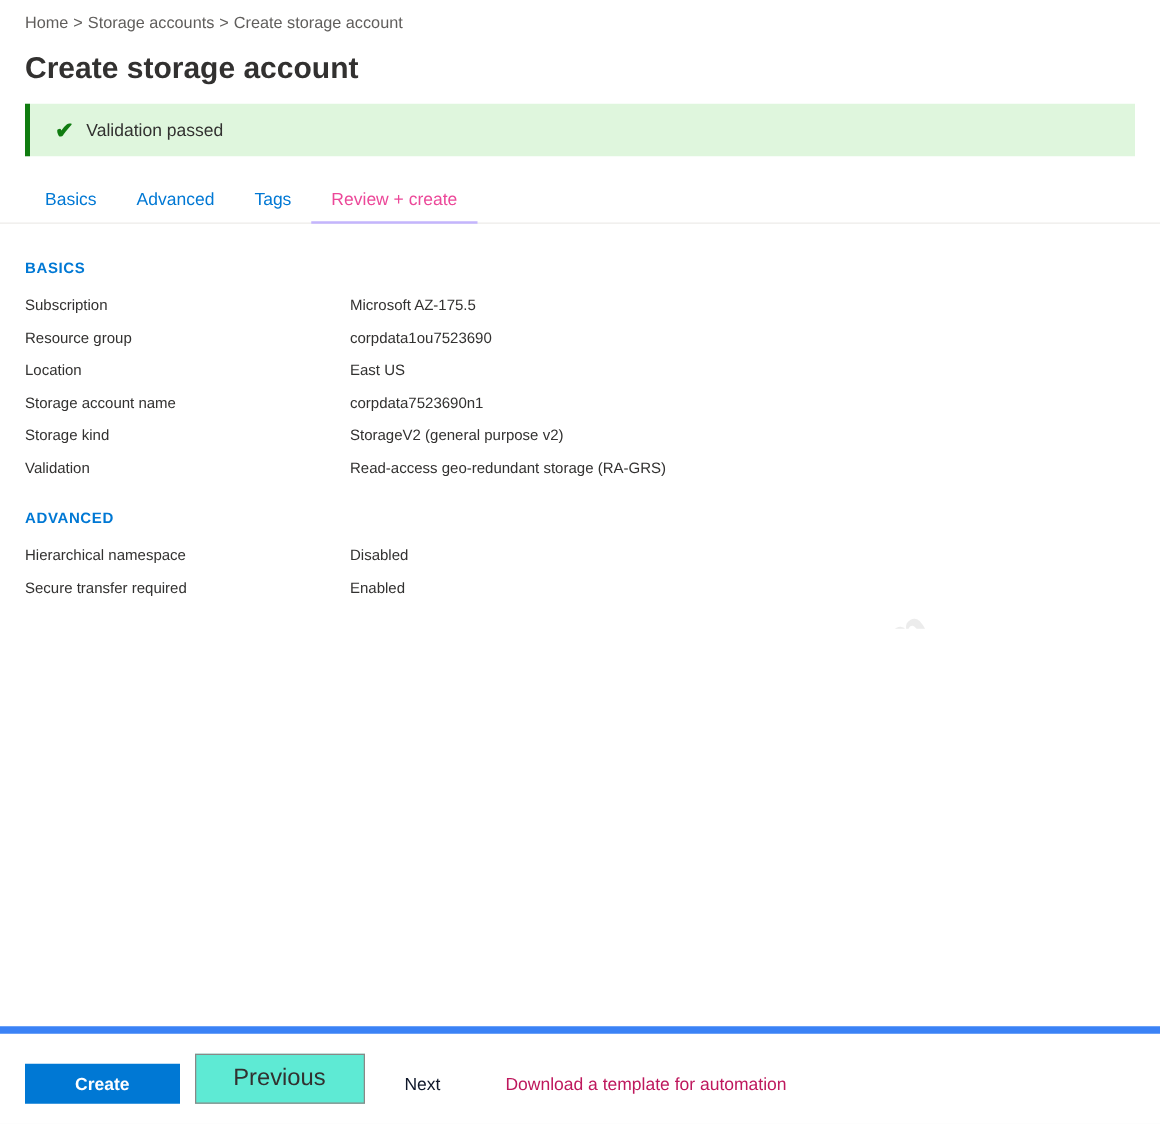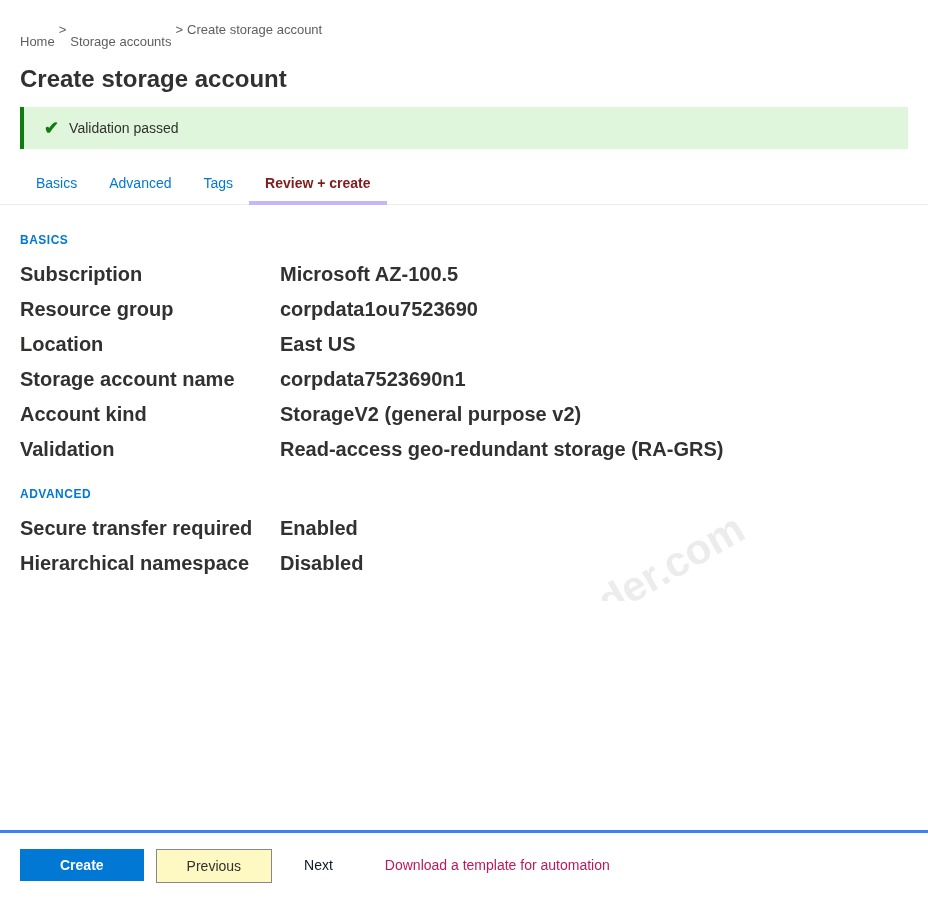--- a/index.html
+++ b/index.html
@@ -25,21 +25,20 @@
       align-items: center;
       gap: 4px;
       border-bottom: none;
     }
     .breadcrumb-bar span {
       color: #605e5c;
     }
     .breadcrumb-link {
       color: #0078d4;
       cursor: pointer;
-      margin-top: 24px;
     }
     .breadcrumb-separator {
       color: #605e5c;
     }
     .page-title {
       font-size: 24px;
       font-weight: 600;
       color: #323130;
       padding: 10px 20px 14px 20px;
     }
@@ -67,23 +66,23 @@
     }
     .tab-item {
       padding: 10px 16px;
       font-size: 14px;
       color: #0078d4;
       cursor: pointer;
       border-bottom: 2px solid transparent;
       margin-bottom: -1px;
     }
     .tab-item.active {
-      color: #7f1d1d;
-      border-bottom: 4px solid #c4b5fd;
-      font-weight: 700;
+      color: #ec4899;
+      border-bottom: 2px solid #c4b5fd;
+      font-weight: 400;
     }
     .tab-item:not(.active) {
       color: #0078d4;
     }
     .content-area {
       padding: 0 20px;
       flex: 1;
     }
     .section-title {
       font-size: 12px;
@@ -94,23 +93,22 @@
       margin-bottom: 10px;
       margin-top: 8px;
     }
     .review-table {
       width: 100%;
       border-collapse: collapse;
       margin-bottom: 20px;
     }
     .review-table tr td {
       padding: 6px 0;
-      font-size: 20px;
+      font-size: 12px;
       vertical-align: top;
-      font-weight: bold;
     }
     .review-table tr td:first-child {
       color: #323130;
       width: 260px;
       min-width: 200px;
     }
     .review-table tr td:last-child {
       color: #323130;
     }
     .watermark {
@@ -124,44 +122,44 @@
       pointer-events: none;
       white-space: nowrap;
       transform: rotate(-30deg);
       z-index: 10;
     }
     .content-wrapper {
       position: relative;
       overflow: hidden;
     }
     .footer-bar {
-      border-top: 3px solid #3b82f6;
+      border-top: 6px solid #3b82f6;
       padding: 16px 20px;
       display: flex;
-      align-items: flex-start;
+      align-items: flex-end;
       gap: 12px;
       background: #fff;
       margin-top: auto;
     }
     .btn-create {
       background: #0078d4;
       color: #fff;
       border: none;
       padding: 8px 40px;
       font-size: 14px;
       font-weight: 600;
       cursor: pointer;
       min-width: 120px;
     }
     .btn-previous {
-      background: #fef9c3;
+      background: #5eead4;
       color: #323130;
       border: 1px solid #8a8886;
       padding: 8px 30px;
-      font-size: 14px;
+      font-size: 19px;
       cursor: pointer;
       min-width: 110px;
     }
     .btn-next {
       background: transparent;
       color: #0f172a;
       border: none;
       padding: 8px 20px;
       font-size: 14px;
       cursor: default;
@@ -206,55 +204,55 @@
   <div class="content-area">
     <div class="content-wrapper">
 
       <div class="watermark">certleader.com</div>
 
       <div class="section-title">BASICS</div>
       <table class="review-table">
         <tbody>
           <tr>
             <td>Subscription</td>
-            <td>Microsoft AZ-100.5</td>
+            <td>Microsoft AZ-175.5</td>
           </tr>
           <tr>
             <td>Resource group</td>
             <td>corpdata1ou7523690</td>
           </tr>
           <tr>
             <td>Location</td>
             <td>East US</td>
           </tr>
           <tr>
             <td>Storage account name</td>
             <td>corpdata7523690n1</td>
           </tr>
           <tr>
-            <td>Account kind</td>
+            <td>Storage kind</td>
             <td>StorageV2 (general purpose v2)</td>
           </tr>
           <tr>
             <td>Validation</td>
             <td>Read-access geo-redundant storage (RA-GRS)</td>
           </tr>
         </tbody>
       </table>
 
       <div class="section-title">ADVANCED</div>
       <table class="review-table">
         <tbody>
           <tr>
+            <td>Hierarchical namespace</td>
+            <td>Disabled</td>
+          </tr>
+          <tr>
             <td>Secure transfer required</td>
             <td>Enabled</td>
-          </tr>
-          <tr>
-            <td>Hierarchical namespace</td>
-            <td>Disabled</td>
           </tr>
         </tbody>
       </table>
 
     </div>
   </div>
 
   <div class="footer-bar">
     <button class="btn-create">Create</button>
     <button class="btn-previous">Previous</button>

